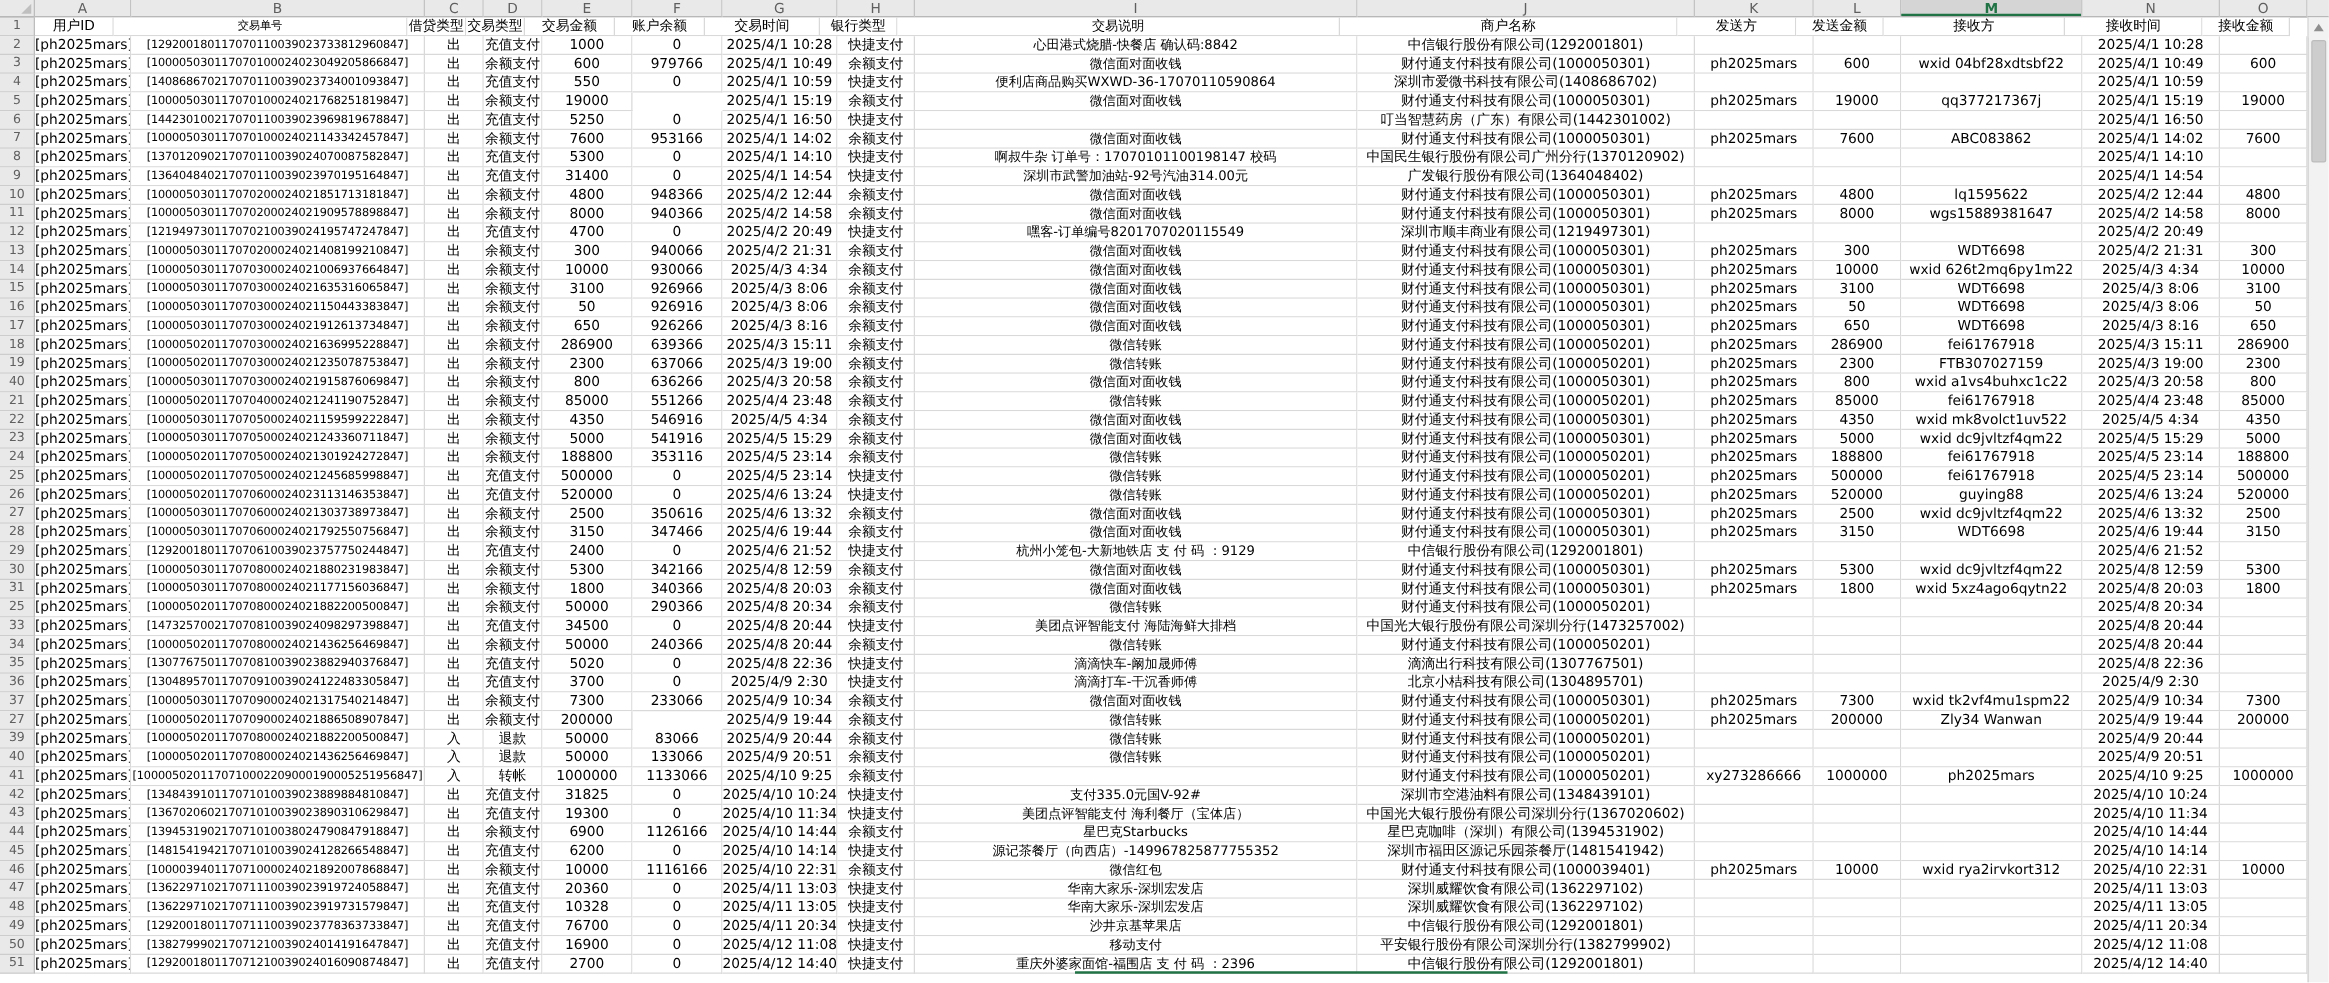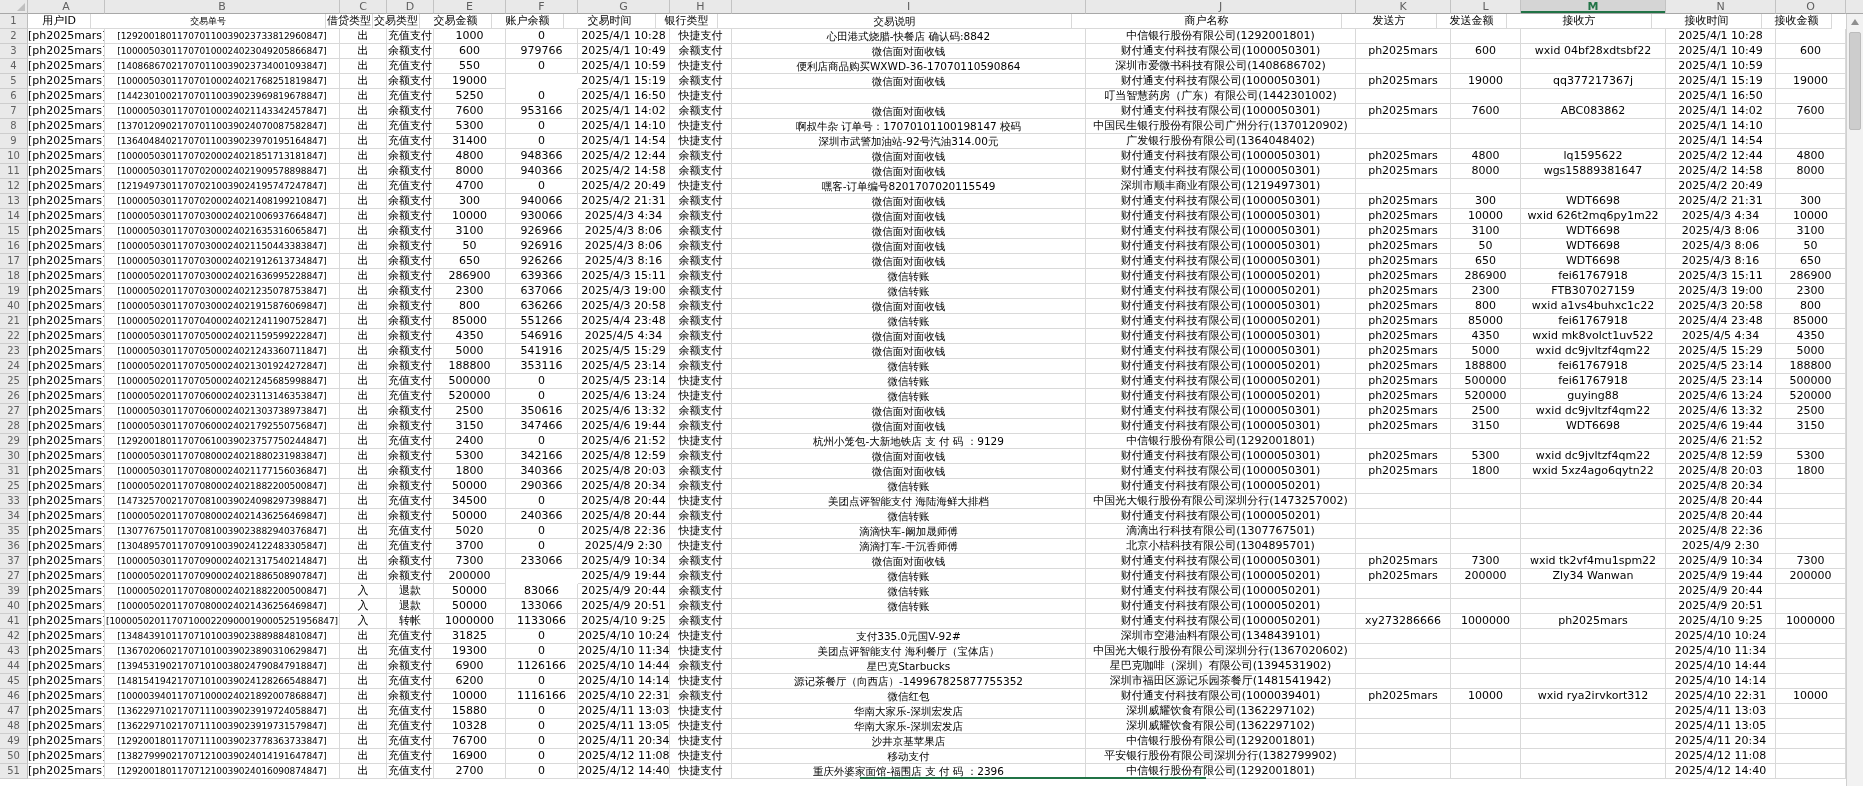--- a/index.html
+++ b/index.html
@@ -880,21 +880,21 @@
         <div class="cell" style="width: 145px;">wxid rya2irvkort312</div>
         <div class="cell" style="width: 110px;">2025/4/10 22:31</div>
         <div class="cell" style="width: 70px;">10000</div>
       </div>
       <div class="grid-row">
         <div class="rnum">47</div>
         <div class="cell" style="width: 77px;">[ph2025mars]</div>
         <div class="cell cB" style="width: 235px;">[136229710217071110039023919724058847]</div>
         <div class="cell" style="width: 47px;">出</div>
         <div class="cell" style="width: 47px;">充值支付</div>
-        <div class="cell" style="width: 72px;">15880</div>
+        <div class="cell" style="width: 72px;">20360</div>
         <div class="cell" style="width: 72px;">0</div>
         <div class="cell" style="width: 92px;">2025/4/11 13:03</div>
         <div class="cell" style="width: 62px;">快捷支付</div>
         <div class="cell cI" style="width: 354px;">华南大家乐-深圳宏发店</div>
         <div class="cell" style="width: 270px;">深圳威耀饮食有限公司(1362297102)</div>
         <div class="cell" style="width: 95px;"></div>
         <div class="cell" style="width: 70px;"></div>
         <div class="cell" style="width: 145px;"></div>
         <div class="cell" style="width: 110px;">2025/4/11 13:03</div>
         <div class="cell" style="width: 70px;"></div>

